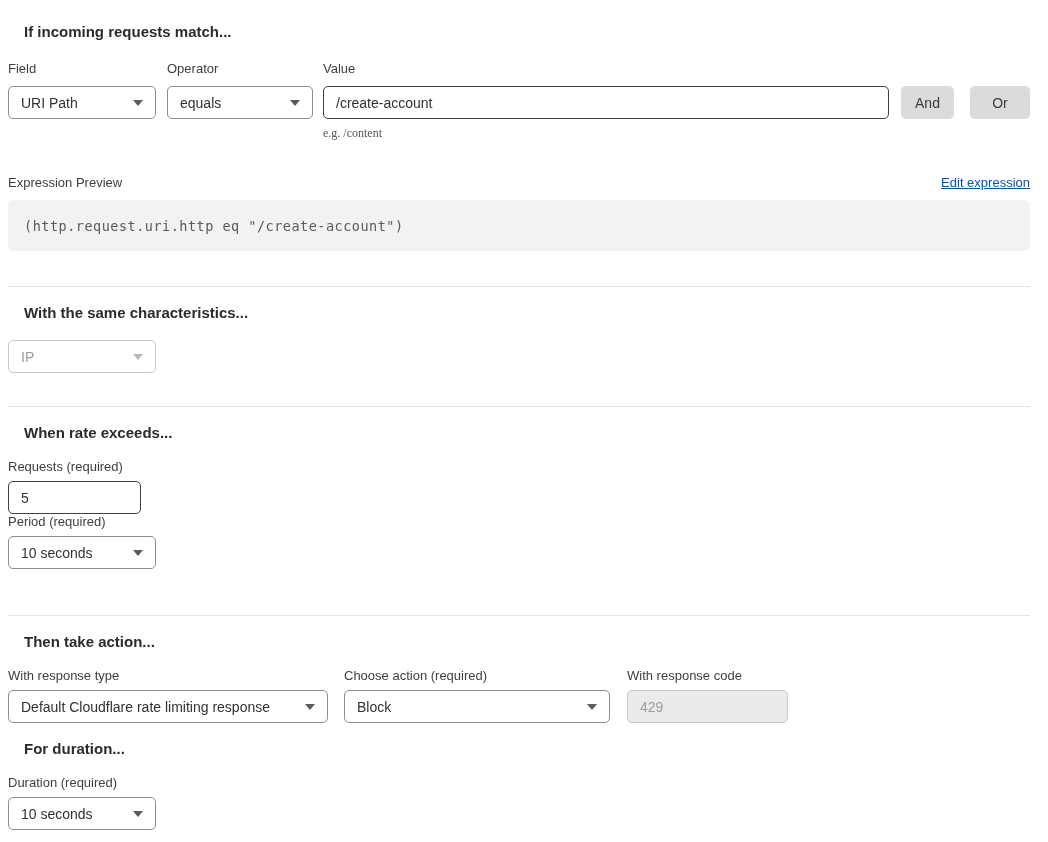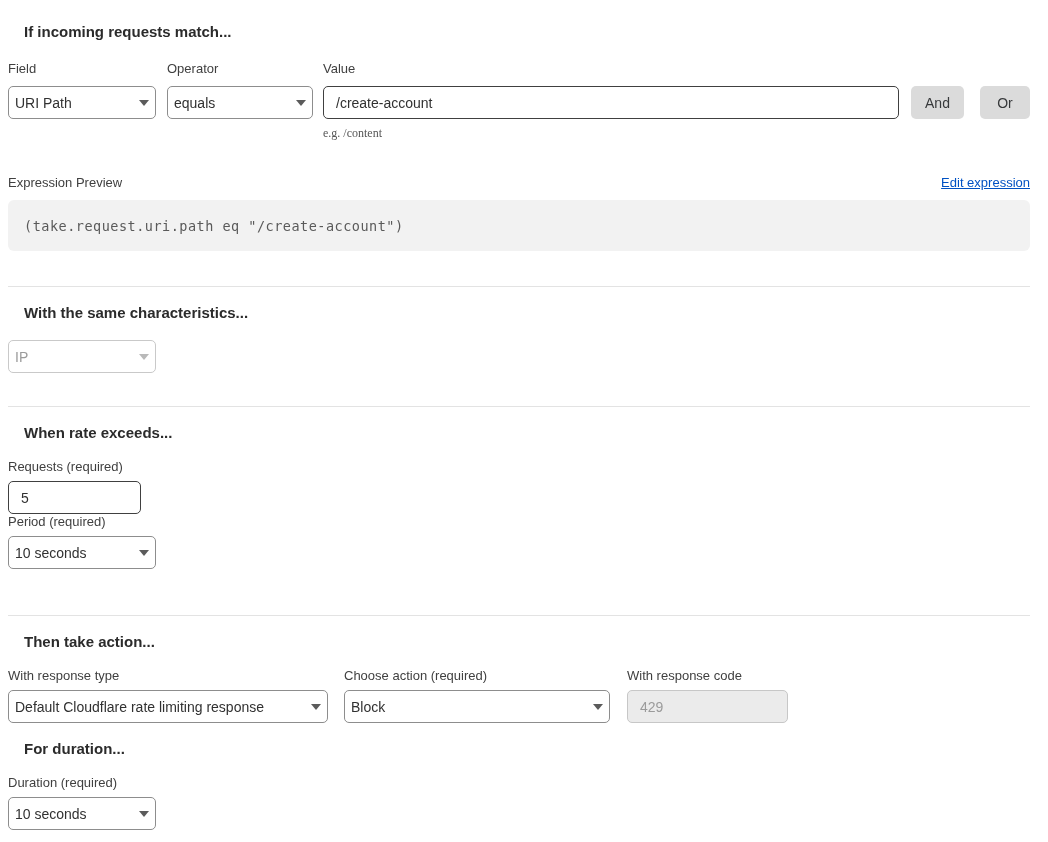--- a/index.html
+++ b/index.html
@@ -35,21 +35,21 @@
     border: 1px solid #8d8d8d;
     border-radius: 5px;
     background: #ffffff;
     font-size: 14px;
     color: #313131;
   }
   .dropdown {
     display: flex;
     align-items: center;
     justify-content: space-between;
-    padding: 0 6px;
+    padding: 0 12px;
     cursor: pointer;
     user-select: none;
   }
   .dropdown .chev {
     width: 0; height: 0;
     border-left: 5px solid transparent;
     border-right: 5px solid transparent;
     border-top: 6px solid #5b5b5b;
     margin-left: 8px;
     flex: none;
@@ -98,21 +98,21 @@
     background: #dbdbdb;
     border: none;
     border-radius: 5px;
     font-size: 14px;
     font-family: "Liberation Sans", "DejaVu Sans", sans-serif;
     color: #37393b;
     cursor: pointer;
     padding: 4px;
   }
   .btn-and { width: 53px; margin-left: 12px; }
-  .btn-or  { width: 50px; margin-left: 16px; }
+  .btn-or  { width: 60px; margin-left: 16px; }
 
   
   .preview-header {
     display: flex;
     align-items: flex-end;
     justify-content: space-between;
     margin-top: 34px;
   }
   .preview-label { font-size: 13px; line-height: 16px; color: #404040; }
   .edit-link {
@@ -197,21 +197,21 @@
       <button class="btn btn-and">And</button>
       <button class="btn btn-or">Or</button>
     </div>
   </div>
 
   <div class="preview-header">
     <span class="preview-label">Expression Preview</span>
     <a class="edit-link">Edit expression</a>
   </div>
   <div class="preview-box">
-    <span class="preview-code">(take.request.uri.path eq "/create-account")</span>
+    <span class="preview-code">(http.request.uri.http eq "/create-account")</span>
   </div>
 
   <hr class="divider divider-1">
 
   <h2 class="sec-heading h-characteristics">With the same characteristics...</h2>
   <div class="control dropdown disabled ip-dropdown">
     <span>IP</span>
     <span class="chev"></span>
   </div>
 

